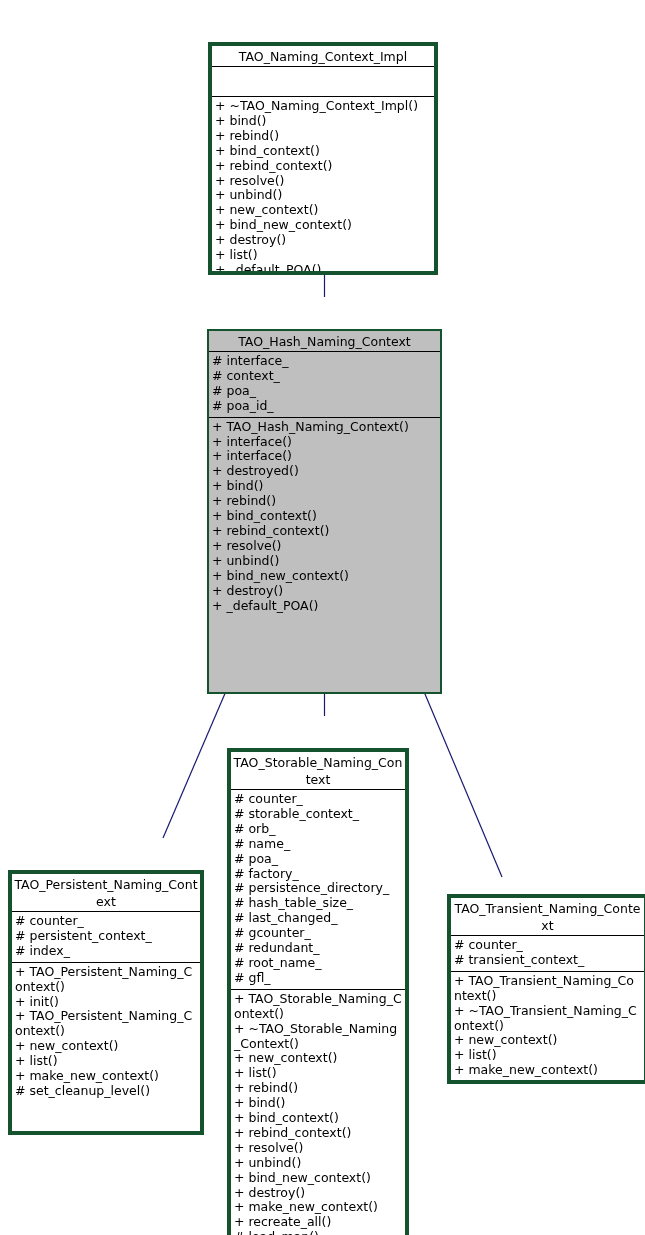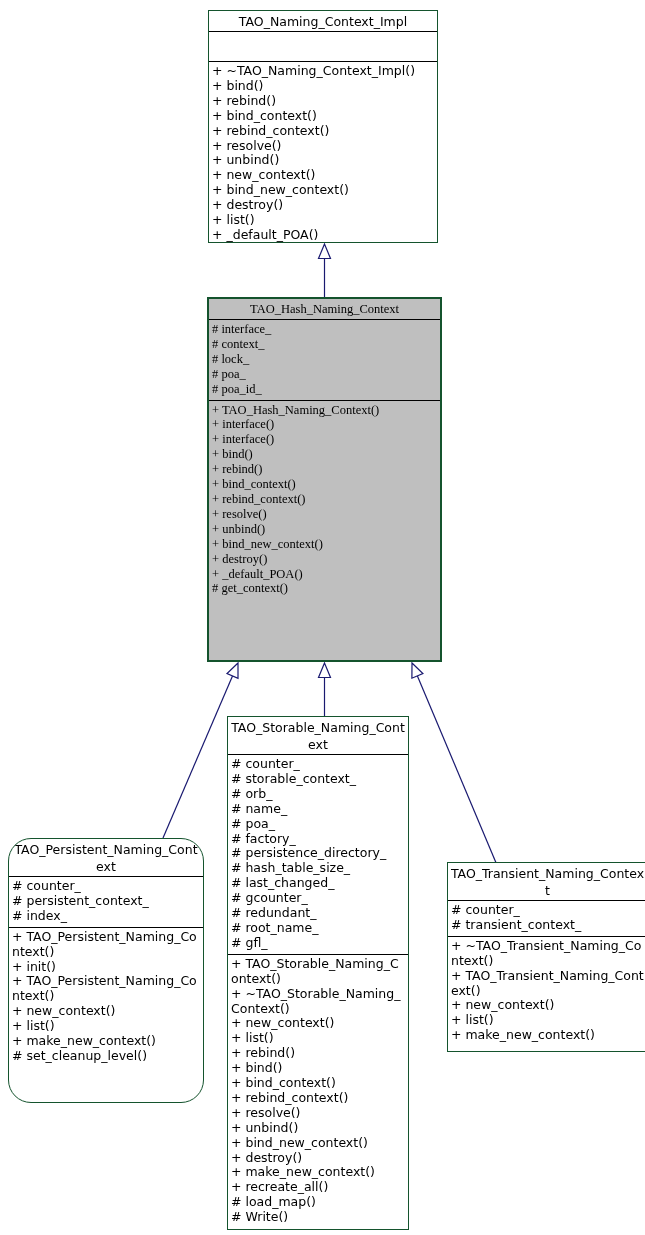--- a/index.html
+++ b/index.html
@@ -16,28 +16,28 @@
   #edges-svg {
     position: absolute;
     left: 0; top: 0;
     width: 645px; height: 1235px;
     z-index: 0;
   }
   .uml-box {
     position: absolute;
     z-index: 1;
     background: #ffffff;
-    border: 1px solid #14532d;
+    border: 4px solid #14532d;
     box-sizing: border-box;
     overflow: hidden;
+    margin-top: 32px;
   }
   .uml-box.selected {
     background: #bfbfbf;
     border-width: 2px;
-    font-family: Liberation Serif, serif;
   }
   .uml-title {
     text-align: center;
     line-height: 17px;
     padding: 2px 2px 1px 2px;
     word-break: break-all;
   }
   .uml-sec {
     border-top: 1px solid #000000;
     padding: 2px 0 3px 0;
@@ -45,21 +45,21 @@
   .uml-sec.uml-attrs:empty { min-height: 24px; }
   .member {
     line-height: 14.9px;
     padding: 0 3px;
     word-break: break-all;
     white-space: normal;
   }
   
   #box-impl       { left: 208px; top: 10px;  width: 230px; height: 233px; }
   #box-hash       { left: 207px; top: 297px; width: 235px; height: 365px; }
-  #box-persistent { left: 8px;   top: 838px; width: 196px; height: 265px; border-radius: 23px; }
+  #box-persistent { left: 8px;   top: 838px; width: 196px; height: 265px; }
   #box-storable   { left: 227px; top: 716px; width: 182px; height: 514px; }
   #box-transient  { left: 447px; top: 862px; width: 201px; height: 190px; }
 </style>
 </head>
 <body>
 
 <div id="canvas">
 
   <svg id="edges-svg" width="645" height="1235" viewBox="0 0 645 1235" xmlns="http://www.w3.org/2000/svg">
     <g fill="none" stroke-width="1.2" stroke="#191970">
@@ -93,38 +93,37 @@
         <div class="member">+ list()</div>
         <div class="member">+ _default_POA()</div>
       </div>
   </div>
 
   <div id="box-hash" class="uml-box selected">
     <div class="uml-title">TAO_Hash_Naming_Context</div>
     <div class="uml-sec uml-attrs">
         <div class="member"># interface_</div>
         <div class="member"># context_</div>
-        <div class="member"># lock_</div>
         <div class="member"># poa_</div>
         <div class="member"># poa_id_</div>
       </div>
     <div class="uml-sec uml-methods">
         <div class="member">+ TAO_Hash_Naming_Context()</div>
         <div class="member">+ interface()</div>
         <div class="member">+ interface()</div>
+        <div class="member">+ destroyed()</div>
         <div class="member">+ bind()</div>
         <div class="member">+ rebind()</div>
         <div class="member">+ bind_context()</div>
         <div class="member">+ rebind_context()</div>
         <div class="member">+ resolve()</div>
         <div class="member">+ unbind()</div>
         <div class="member">+ bind_new_context()</div>
         <div class="member">+ destroy()</div>
         <div class="member">+ _default_POA()</div>
-        <div class="member"># get_context()</div>
       </div>
   </div>
 
   <div id="box-persistent" class="uml-box">
     <div class="uml-title">TAO_Persistent_Naming_Context</div>
     <div class="uml-sec uml-attrs">
         <div class="member"># counter_</div>
         <div class="member"># persistent_context_</div>
         <div class="member"># index_</div>
       </div>
@@ -176,21 +175,21 @@
       </div>
   </div>
 
   <div id="box-transient" class="uml-box">
     <div class="uml-title">TAO_Transient_Naming_Context</div>
     <div class="uml-sec uml-attrs">
         <div class="member"># counter_</div>
         <div class="member"># transient_context_</div>
       </div>
     <div class="uml-sec uml-methods">
+        <div class="member">+ TAO_Transient_Naming_Context()</div>
         <div class="member">+ ~TAO_Transient_Naming_Context()</div>
-        <div class="member">+ TAO_Transient_Naming_Context()</div>
         <div class="member">+ new_context()</div>
         <div class="member">+ list()</div>
         <div class="member">+ make_new_context()</div>
       </div>
   </div>
 
 </div>
 
 </body></html>

